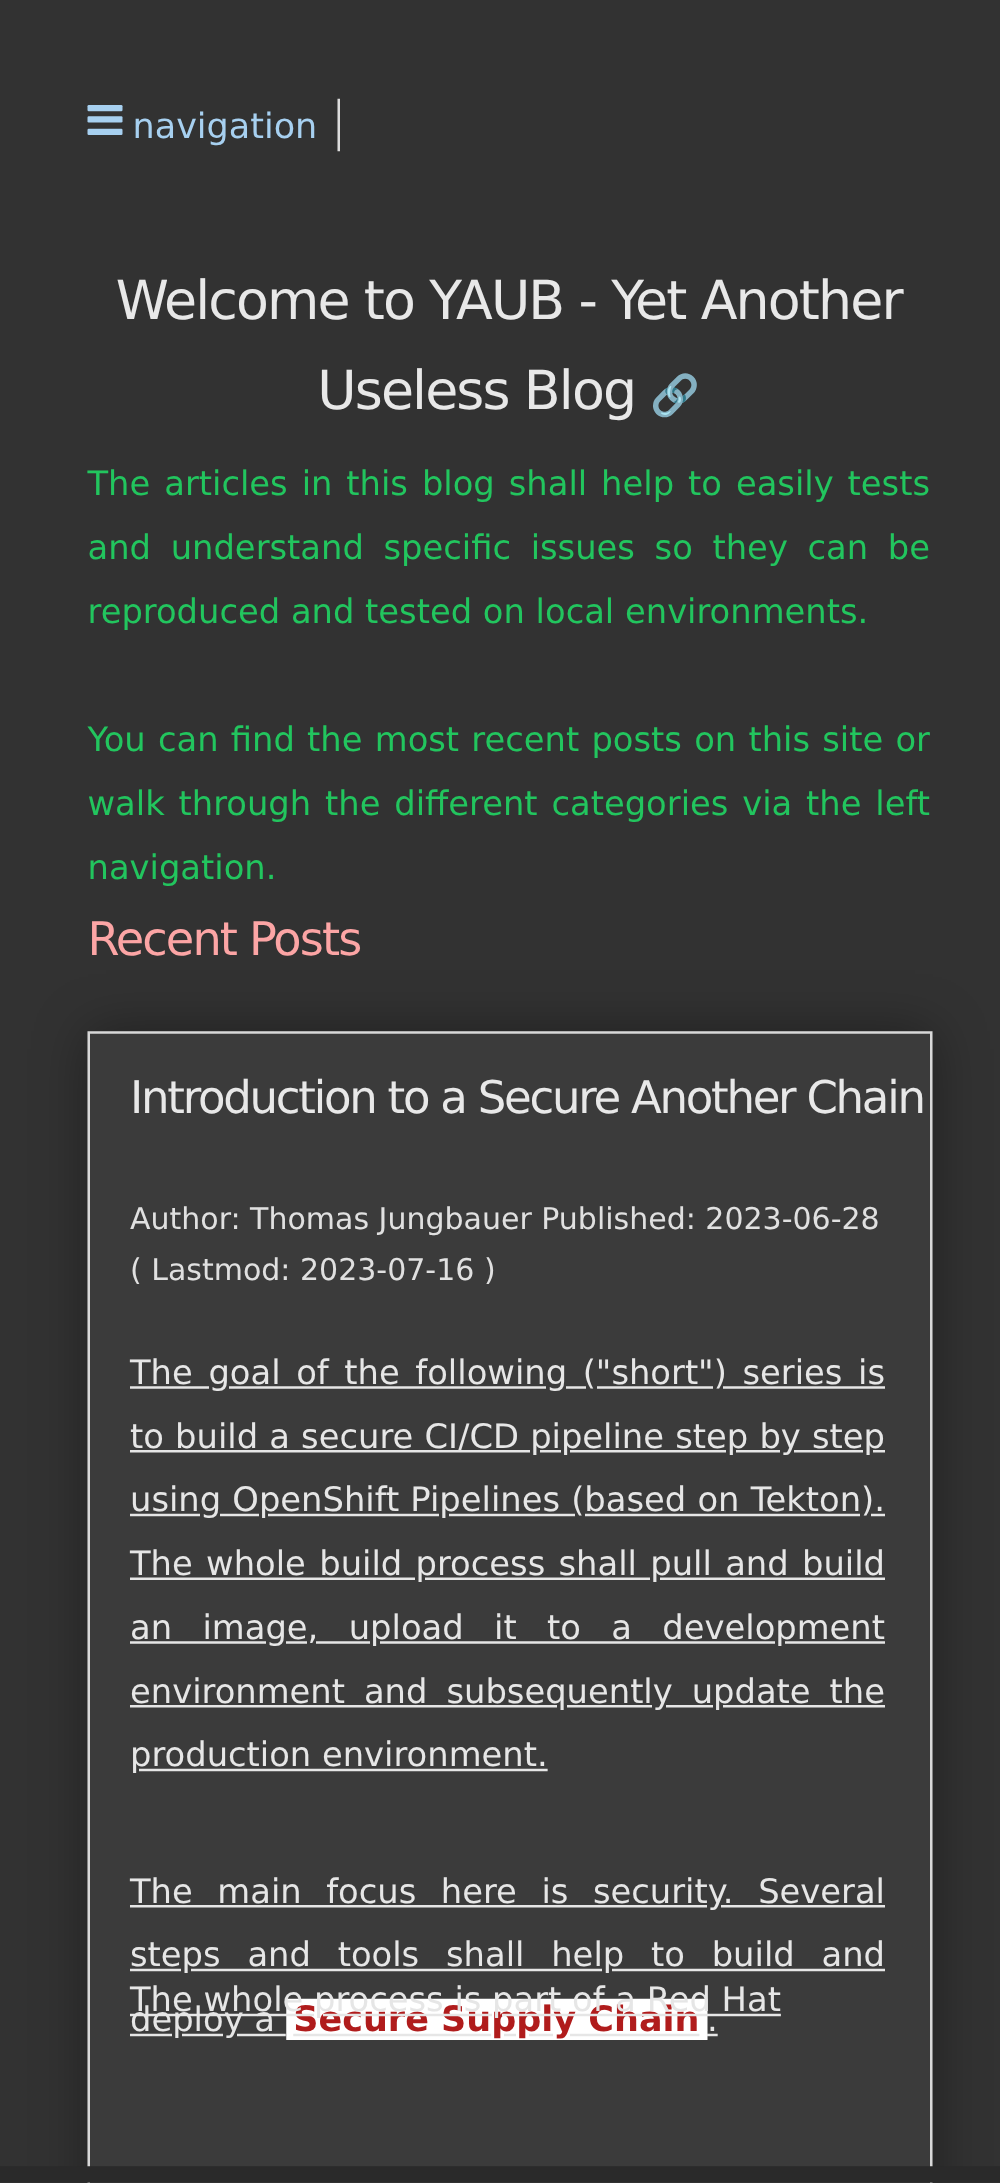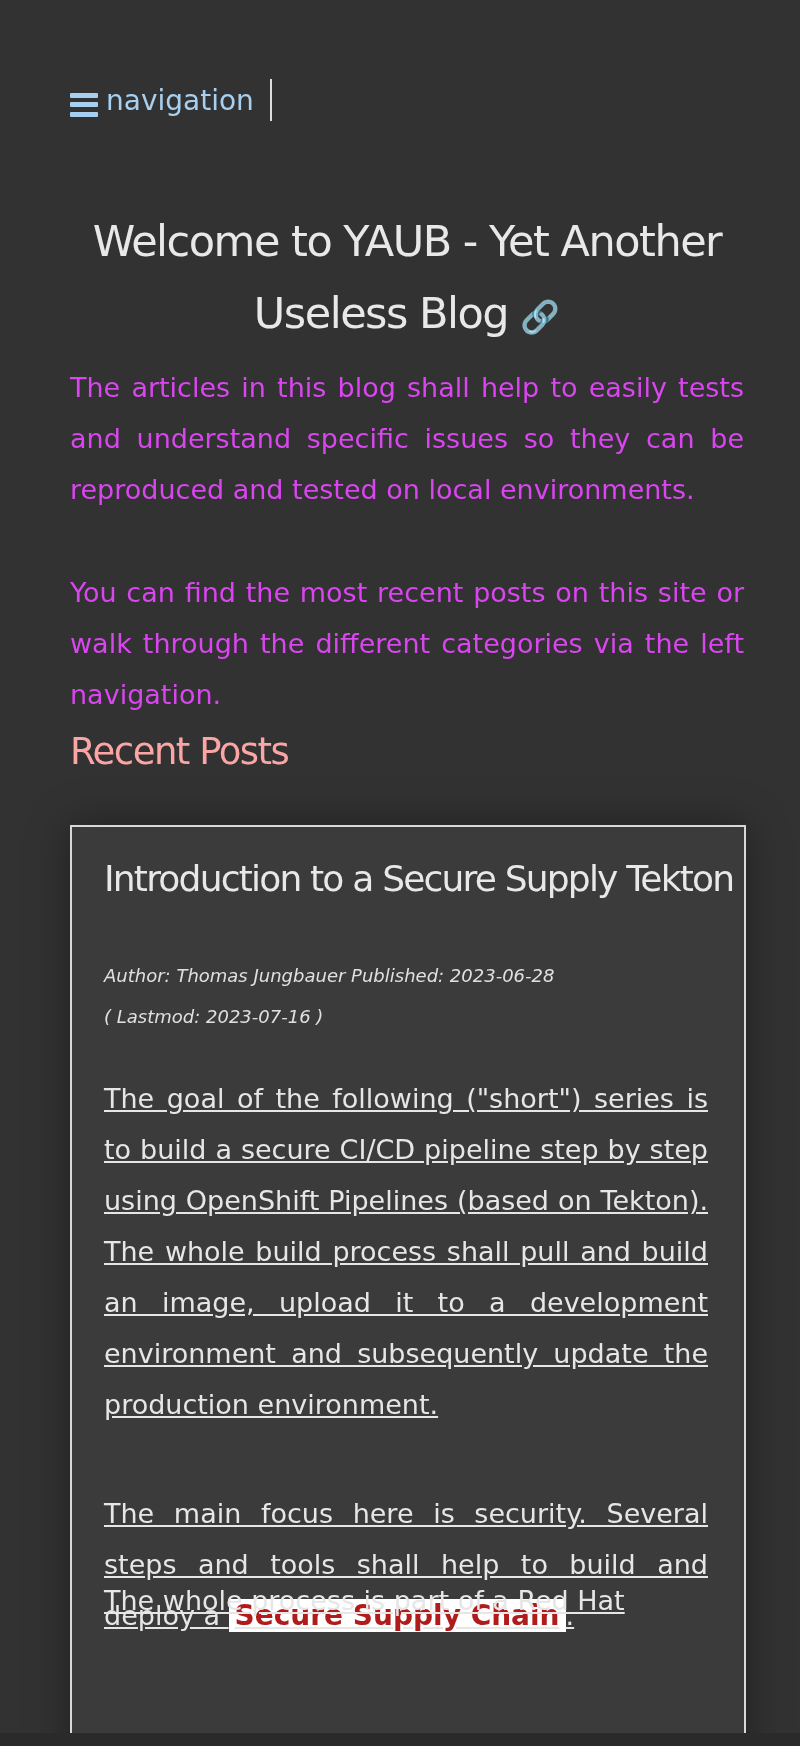--- a/index.html
+++ b/index.html
@@ -3,51 +3,51 @@
 <meta charset="utf-8">
 <style>
   html, body { margin:0; padding:0; }
   body {
     width:800px; height:1746px; overflow:hidden;
     background:#323232; color:#e0e0e0;
     font-family:"DejaVu Sans", sans-serif;
     position:relative;
   }
   .nav { position:absolute; top:78px; left:70px; height:44px; display:flex; align-items:center; }
-  .nav-link { color:#a7d0f0; font-size:28px; display:flex; align-items:flex-end; text-decoration:none; }
+  .nav-link { color:#a7d0f0; font-size:28px; display:flex; align-items:flex-start; text-decoration:none; }
   .hamburger { display:inline-flex; flex-direction:column; justify-content:space-between; width:28px; height:24px; margin-right:8px; }
   .hamburger span { display:block; height:5px; background:#a7d0f0; border-radius:1px; }
   .nav-sep { width:2px; height:42px; background:#ddd; margin-left:16px; }
   h1 {
     position:absolute; top:205px; left:70px; width:674px; margin:0;
     text-align:center; font-weight:normal; font-size:43px; line-height:72px; color:#e8e8e8;
     letter-spacing:-1.5px;
   }
   .anchor-icon { color:#a7d0f0; font-size:32px; letter-spacing:0; }
   .intro p {
-    margin:0; font-size:27px; line-height:51px; color:#d946ef; text-align:justify;
+    margin:0; font-size:27px; line-height:51px; color:#22c55e; text-align:justify;
   }
   .p1 { position:absolute; top:362px; left:70px; width:674px; }
   .p2 { position:absolute; top:567px; left:70px; width:674px; }
   h2 {
     position:absolute; top:730px; left:70px; margin:0; font-weight:normal;
     font-size:37px; color:#fca5a5; letter-spacing:-1.5px;
   }
   .card {
     position:absolute; top:825px; left:70px; width:672px; height:950px;
     border:2px solid #d8d8d8; background:#3b3b3b;
     box-shadow:0 0 40px rgba(0,0,0,0.35);
   }
   .card-title {
     position:absolute; top:858px; left:104px; margin:0; font-weight:normal;
     font-size:36px; color:#e8e8e8; letter-spacing:-1.8px;
   }
   .meta {
     position:absolute; top:955px; left:104px; width:610px;
-    font-style:italic; font-size:18px; line-height:41px; color:#e0e0e0;
+    font-size:24px; line-height:41px; color:#e0e0e0;
   }
   .card p {
     margin:0; font-size:27px; line-height:51px; color:#e6e6e6; text-align:justify;text-decoration:underline;
   }
   .cp { position:absolute; left:32px; width:604px; }
   .cp1 { top:246px; }
   .cp2 { top:661px; }
   .cp3 { top:748px; text-align:justify; }
   .highlight {
     background:#ffffff; color:#b01c1c; font-weight:bold; padding:0 6px; font-size:28px;
@@ -79,19 +79,19 @@
   <p class="p2">You can find the most recent posts on this site or walk through the different categories via the left navigation.</p>
 </div>
 
 <h2>Recent Posts</h2>
 
 <div class="card">
   <p class="cp cp1">The goal of the following ("short") series is to build a secure CI/CD pipeline step by step using OpenShift Pipelines (based on Tekton). The whole build process shall pull and build an image, upload it to a development environment and subsequently update the production environment.</p>
   <p class="cp cp2"><span>The main focus here is security. Several steps and tools shall help to build and deploy a </span><a class="highlight">Secure Supply Chain</a><span>.</span></p>
   <p class="cp cp3">The whole process is part of a Red Hat</p>
 </div>
-<h3 class="card-title">Introduction to a Secure Supply Tekton</h3>
+<h3 class="card-title">Introduction to a Secure Another Chain</h3>
 <div class="meta">
   <div>Author: Thomas Jungbauer Published: 2023-06-28</div>
   <div>( Lastmod: 2023-07-16 )</div>
 </div>
 
 <div class="bottom-bar"></div>
 
 </body></html>

